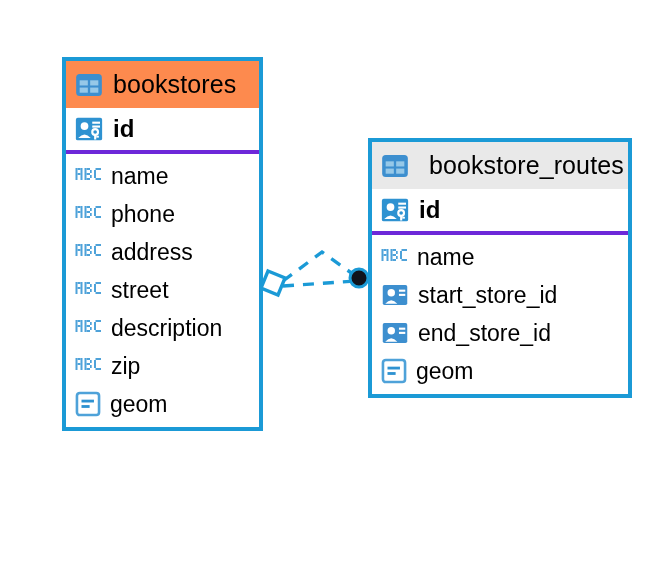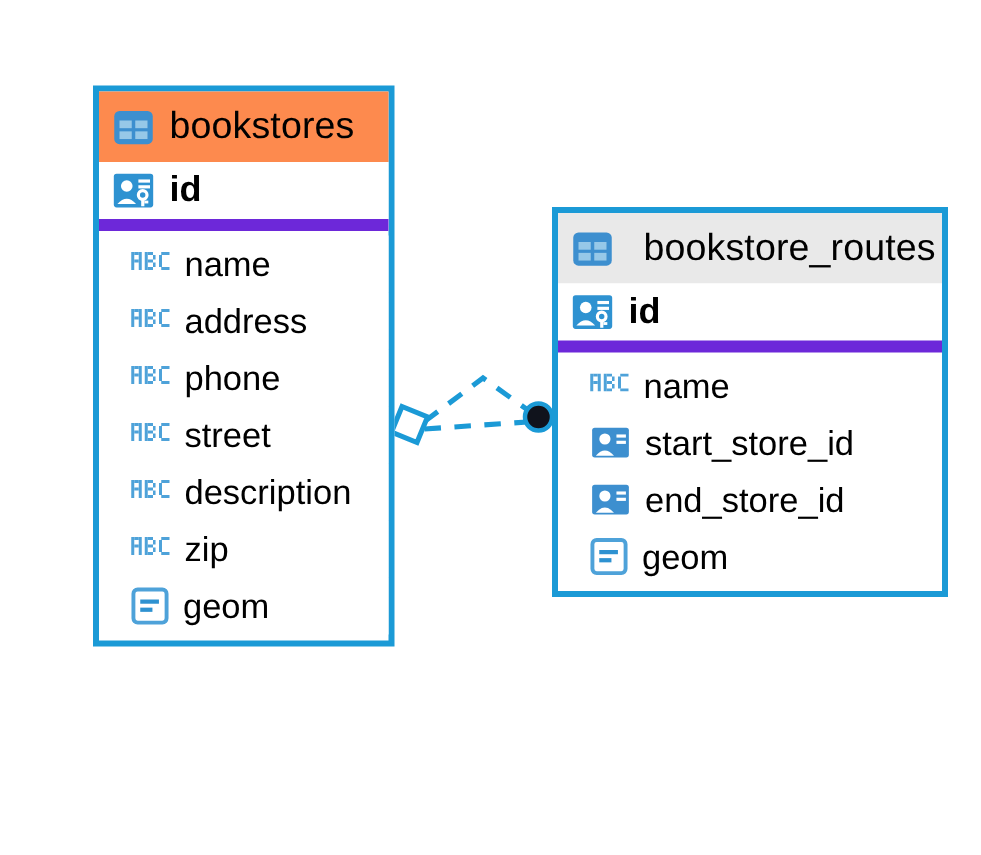--- a/index.html
+++ b/index.html
@@ -59,39 +59,38 @@
     line-height: 1;
   }
 
   .pk-row {
     display: flex;
     align-items: center;
     box-sizing: border-box;
     height: 46px;
     padding: 0 10px 0 8px;
     gap: 9px;
-    border-bottom: 8px solid #6d28d9;
+    border-bottom: 4px solid #6d28d9;
     background: #ffffff;
   }
   .pk-row .field-label {
     font-size: 24px;
     font-weight: bold;
     color: #000000;
     line-height: 1;
   }
 
   .field-row {
     display: flex;
     align-items: center;
     box-sizing: border-box;
     height: 38px;
     padding: 0 10px 0 9px;
     gap: 9px;
     background: #ffffff;
-    margin-left: 12px;
   }
   .field-row .field-label {
     font-size: 23px;
     color: #000000;
     line-height: 1;
     white-space: nowrap;
   }
 
   .fields-area { padding: 3px 0 4px 0; }
 
@@ -206,44 +205,44 @@
               <rect x="15" y="2" width="1.7" height="3"></rect>
               <rect x="11.5" y="5" width="3.5" height="2"></rect>
               <rect x="15" y="7" width="1.7" height="3"></rect>
               <rect x="11.5" y="10" width="3.5" height="2"></rect>
               <rect x="20.5" y="0" width="5.5" height="2"></rect>
               <rect x="19" y="2" width="2" height="8"></rect>
               <rect x="20.5" y="10" width="5.5" height="2"></rect>
             </g>
           </svg>
         </span>
+        <span class="field-label">phone</span>
+      </div>
+
+      <div class="field-row">
+        <span class="icon icon-abc">
+          <svg viewBox="0 0 27 12" width="27" height="12">
+            <g fill="#4ea2d9">
+              <rect x="0.5" y="0" width="2" height="12"></rect>
+              <rect x="2.5" y="0" width="3" height="2"></rect>
+              <rect x="5.5" y="0" width="2" height="12"></rect>
+              <rect x="2.5" y="5" width="3" height="2"></rect>
+              <rect x="9.5" y="0" width="2" height="12"></rect>
+              <rect x="11.5" y="0" width="3.5" height="2"></rect>
+              <rect x="15" y="2" width="1.7" height="3"></rect>
+              <rect x="11.5" y="5" width="3.5" height="2"></rect>
+              <rect x="15" y="7" width="1.7" height="3"></rect>
+              <rect x="11.5" y="10" width="3.5" height="2"></rect>
+              <rect x="20.5" y="0" width="5.5" height="2"></rect>
+              <rect x="19" y="2" width="2" height="8"></rect>
+              <rect x="20.5" y="10" width="5.5" height="2"></rect>
+            </g>
+          </svg>
+        </span>
         <span class="field-label">address</span>
-      </div>
-
-      <div class="field-row">
-        <span class="icon icon-abc">
-          <svg viewBox="0 0 27 12" width="27" height="12">
-            <g fill="#4ea2d9">
-              <rect x="0.5" y="0" width="2" height="12"></rect>
-              <rect x="2.5" y="0" width="3" height="2"></rect>
-              <rect x="5.5" y="0" width="2" height="12"></rect>
-              <rect x="2.5" y="5" width="3" height="2"></rect>
-              <rect x="9.5" y="0" width="2" height="12"></rect>
-              <rect x="11.5" y="0" width="3.5" height="2"></rect>
-              <rect x="15" y="2" width="1.7" height="3"></rect>
-              <rect x="11.5" y="5" width="3.5" height="2"></rect>
-              <rect x="15" y="7" width="1.7" height="3"></rect>
-              <rect x="11.5" y="10" width="3.5" height="2"></rect>
-              <rect x="20.5" y="0" width="5.5" height="2"></rect>
-              <rect x="19" y="2" width="2" height="8"></rect>
-              <rect x="20.5" y="10" width="5.5" height="2"></rect>
-            </g>
-          </svg>
-        </span>
-        <span class="field-label">phone</span>
       </div>
 
       <div class="field-row">
         <span class="icon icon-abc">
           <svg viewBox="0 0 27 12" width="27" height="12">
             <g fill="#4ea2d9">
               <rect x="0.5" y="0" width="2" height="12"></rect>
               <rect x="2.5" y="0" width="3" height="2"></rect>
               <rect x="5.5" y="0" width="2" height="12"></rect>
               <rect x="2.5" y="5" width="3" height="2"></rect>

